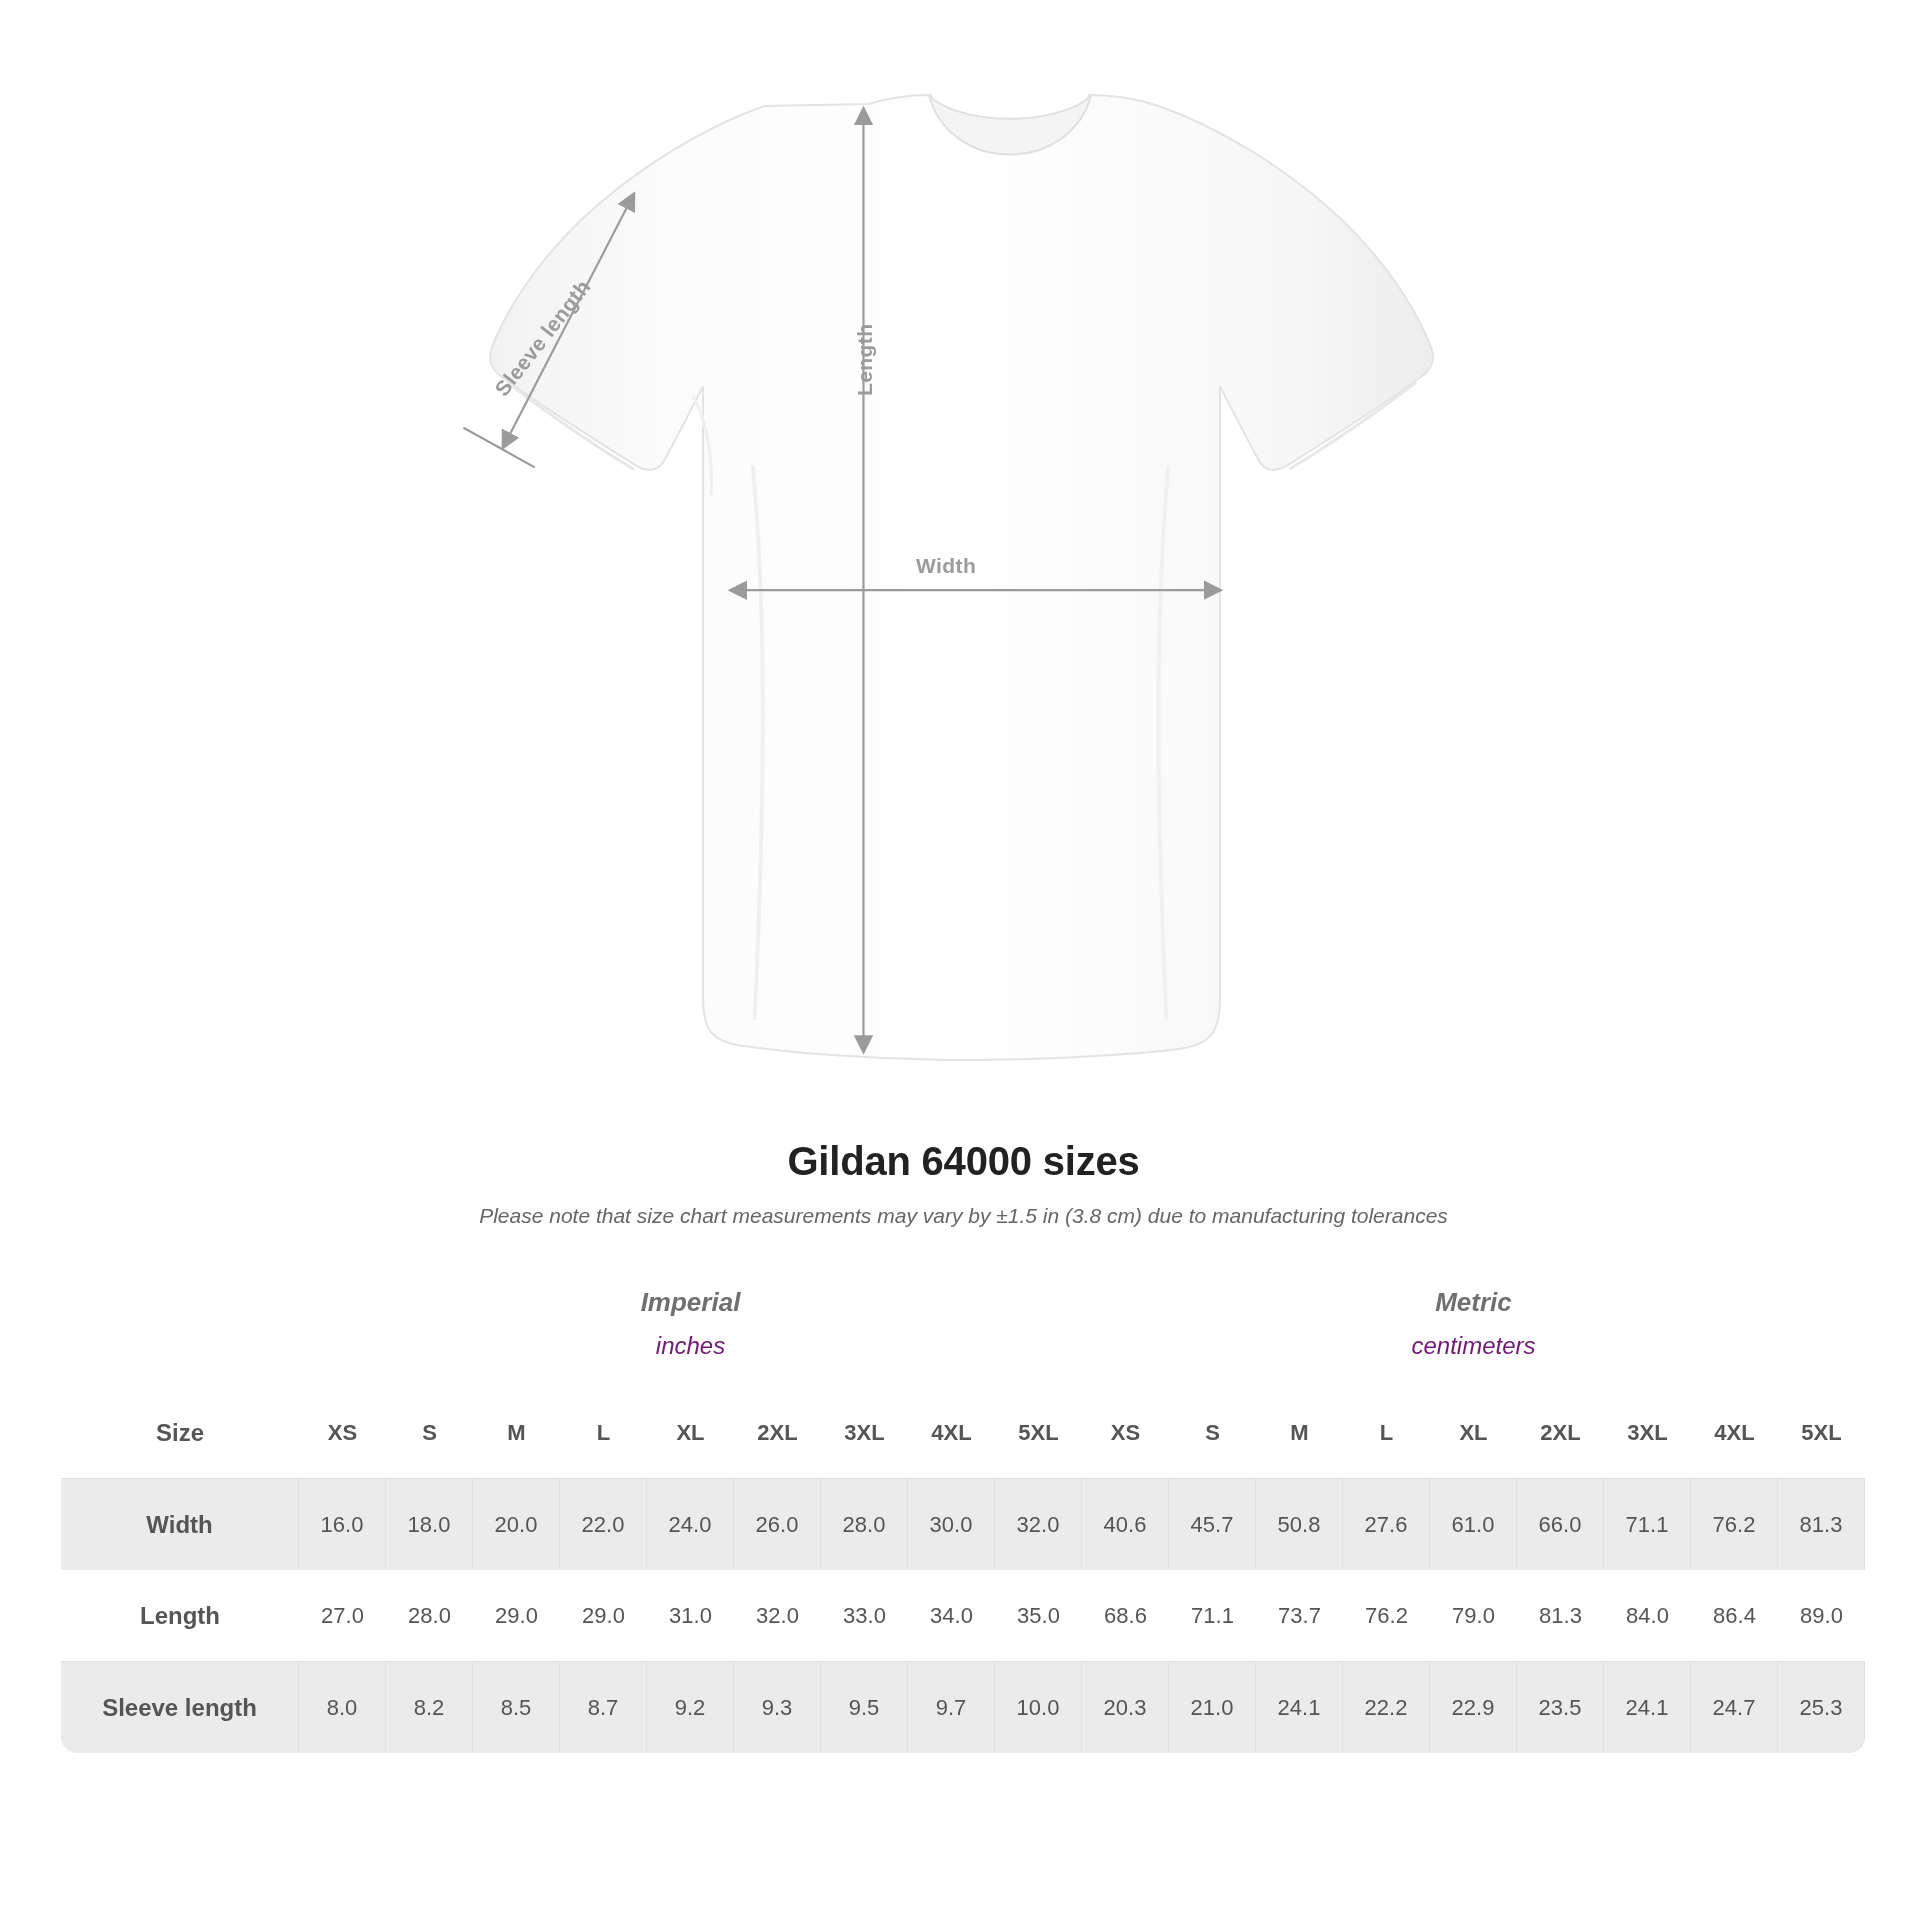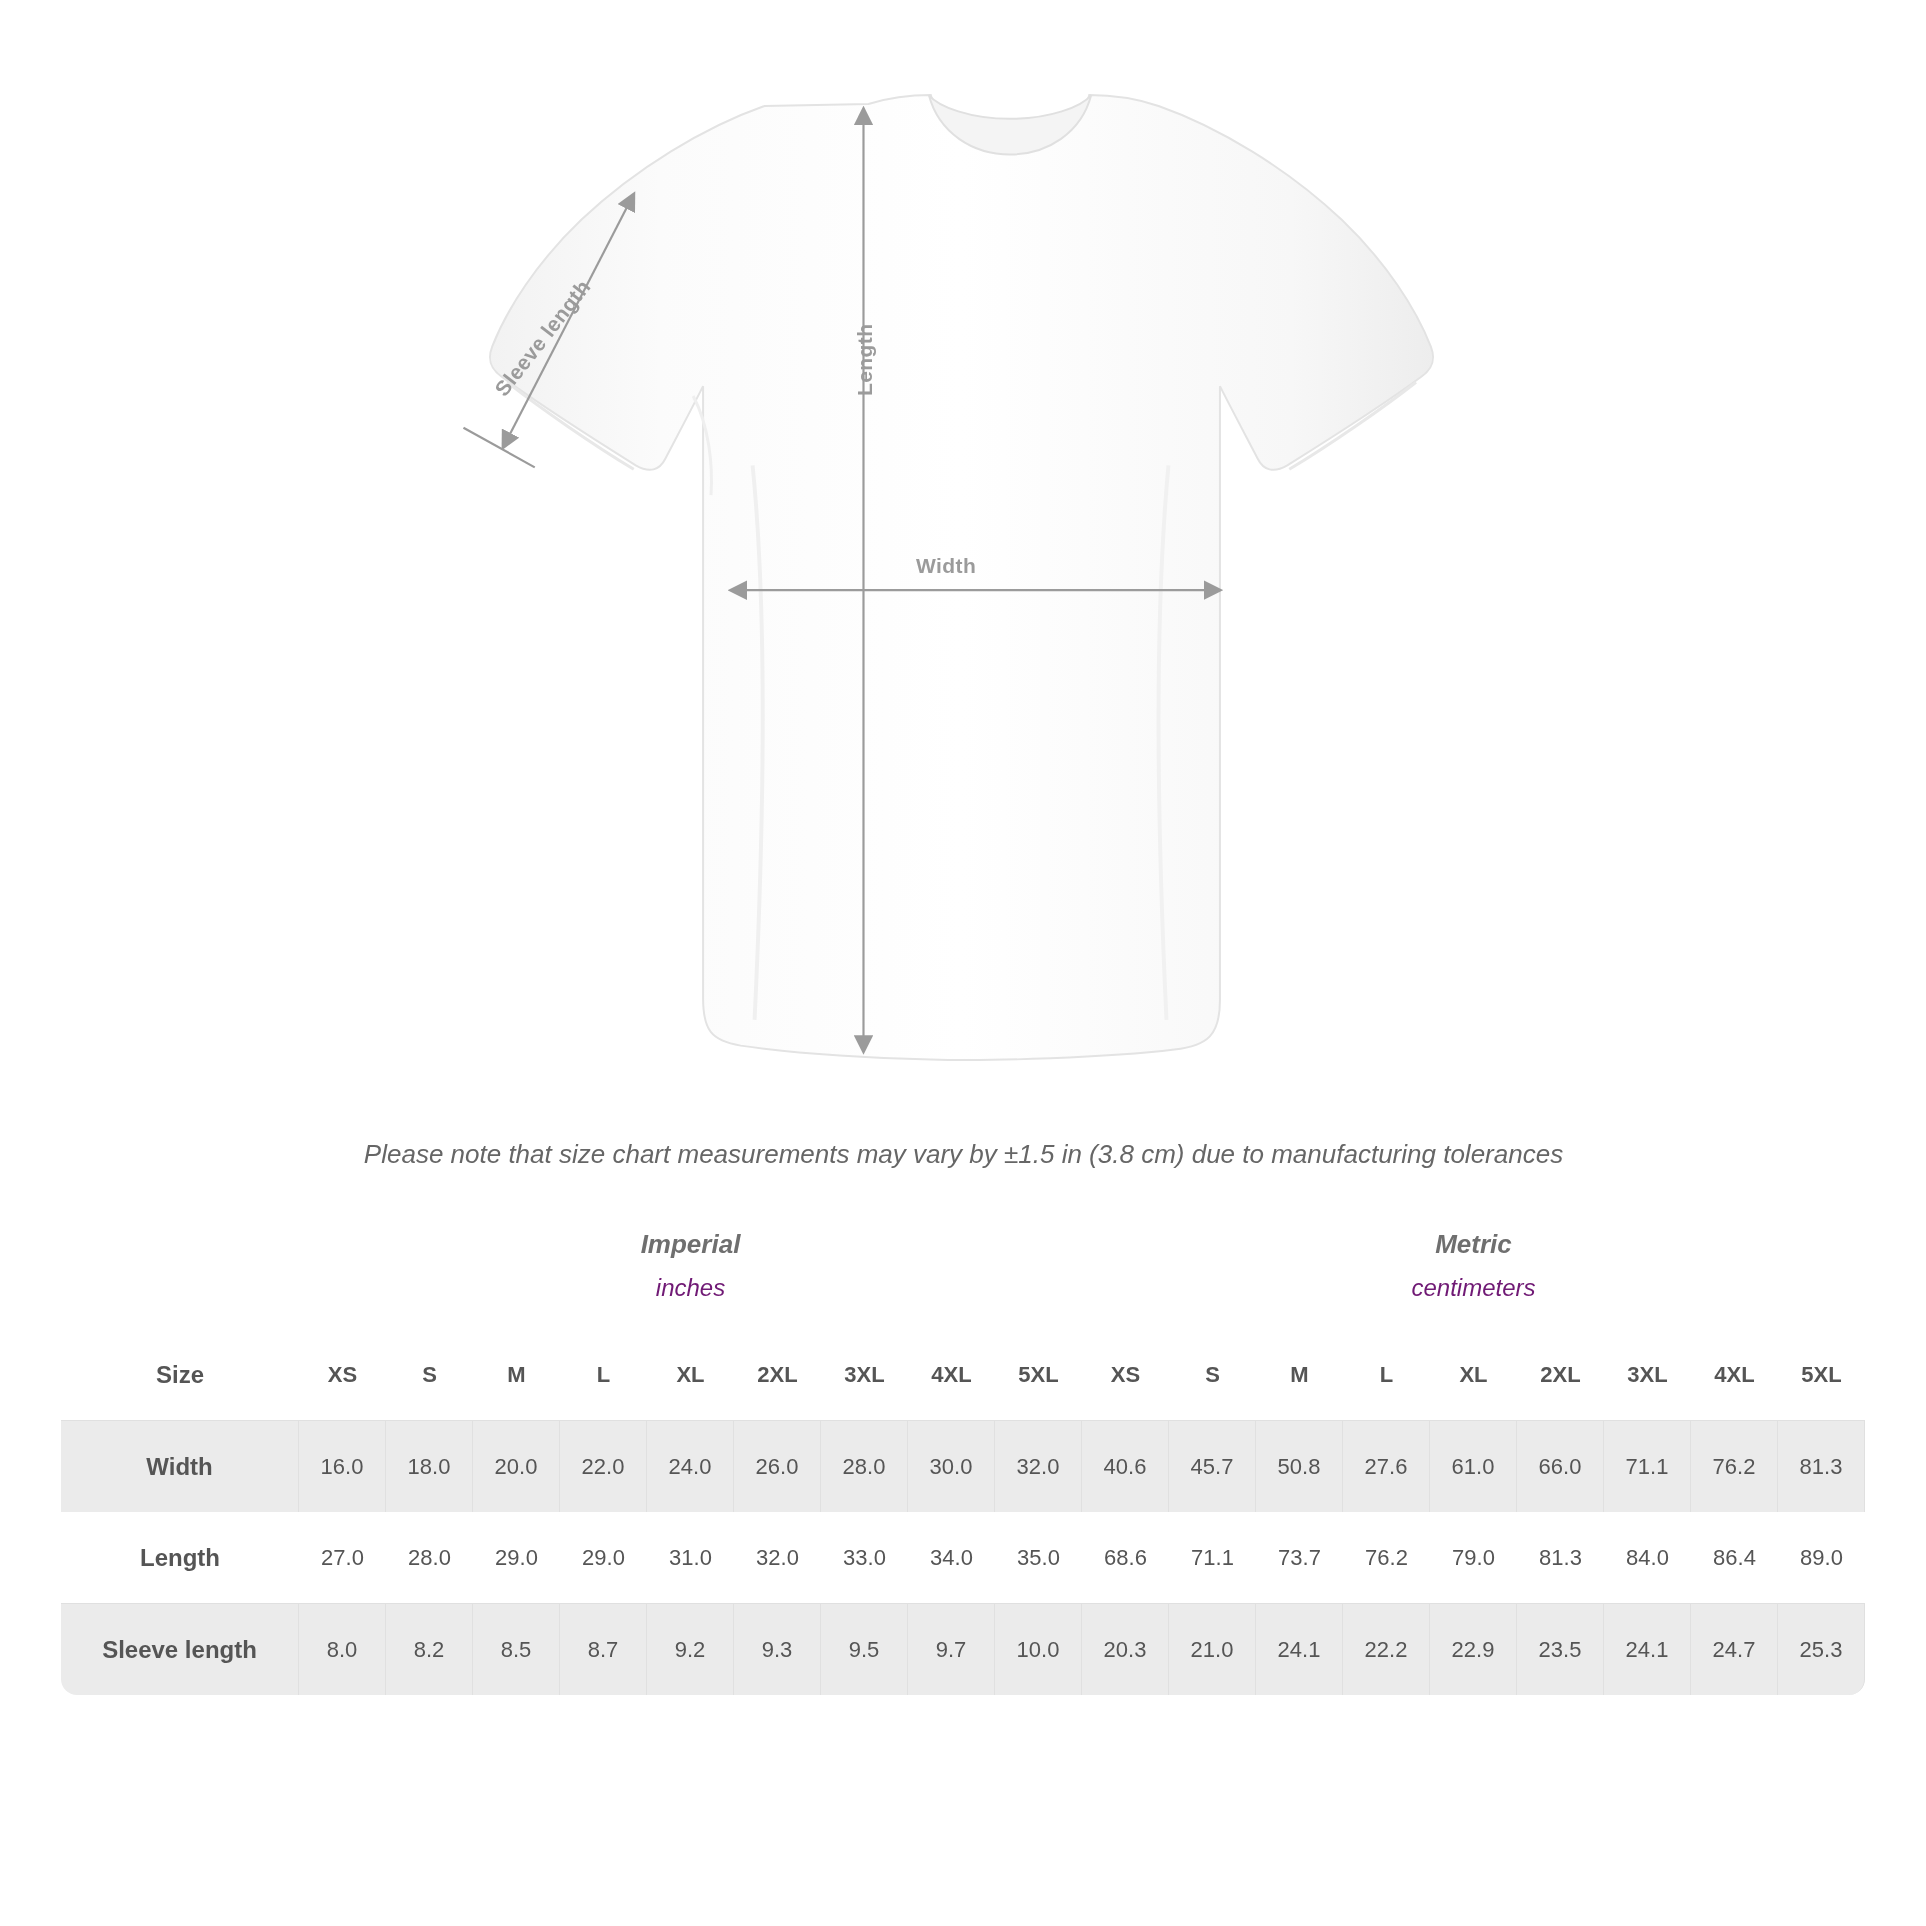--- a/index.html
+++ b/index.html
@@ -58,21 +58,21 @@
     margin-top: 30px;
   }
   .chart-title {
     font-size: 40px;
     font-weight: bold;
     color: #222;
     margin: 0;
     letter-spacing: -0.2px;
   }
   .chart-note {
-    font-size: 26px;
+    font-size: 21px;
     font-style: italic;
     color: #666;
     margin-top: 20px;
   }
 
   
   .table-wrap {
     margin: 32px 61px 0 61px;
   }
   table.size-table {
@@ -215,20 +215,21 @@
       <line x1="640" y1="196" x2="508" y2="452" stroke="#9b9b9b" stroke-width="2.2" marker-start="url(#arrowStart)" marker-end="url(#arrowEnd)"></line>
       <line x1="468" y1="432" x2="540" y2="472" stroke="#9b9b9b" stroke-width="2.2"></line>
     </svg>
 
     <div class="dim-label width-label">Width</div>
     <div class="dim-label length-label">Length</div>
     <div class="dim-label sleeve-label">Sleeve length</div>
   </div>
 
   <div class="title-block">
+    <h1 class="chart-title">Gildan 64000 sizes</h1>
     <div class="chart-note">Please note that size chart measurements may vary by ±1.5 in (3.8 cm) due to manufacturing tolerances</div>
   </div>
 
   <div class="table-wrap">
     <table class="size-table">
       <colgroup>
         <col class="label-col">
       </colgroup>
       <tbody>
         <tr class="unit-row">

